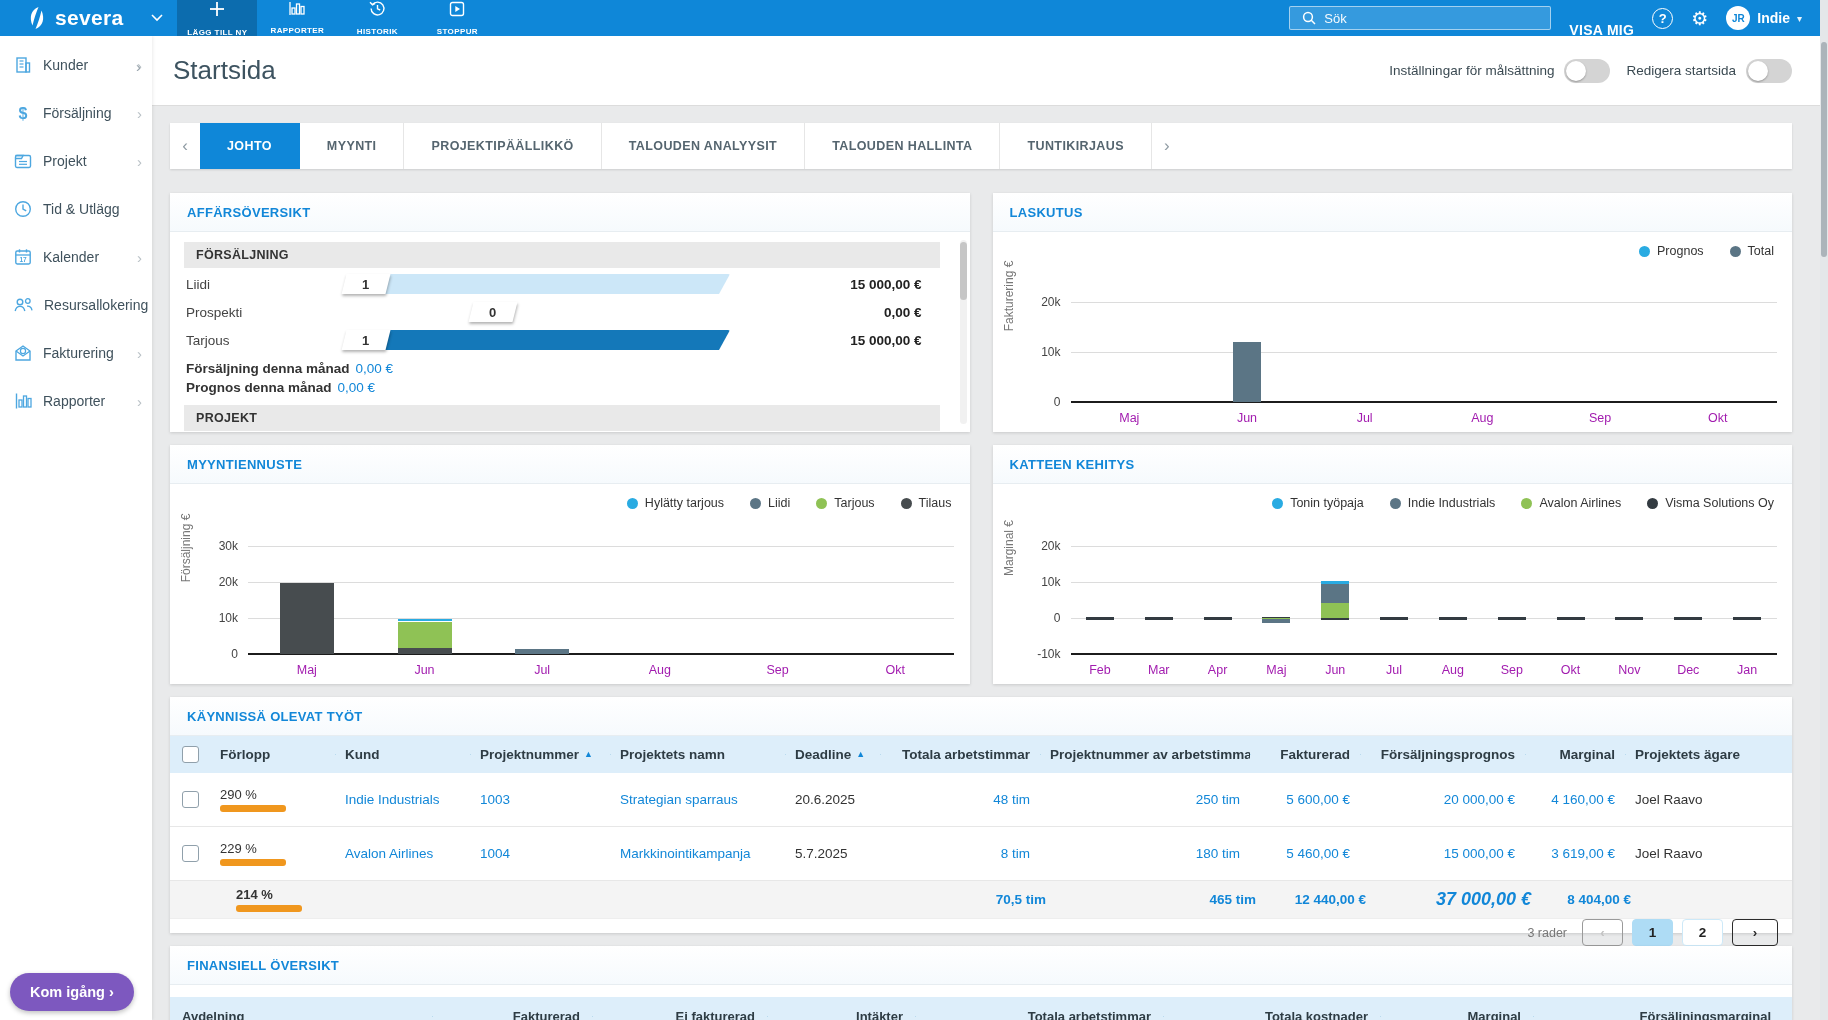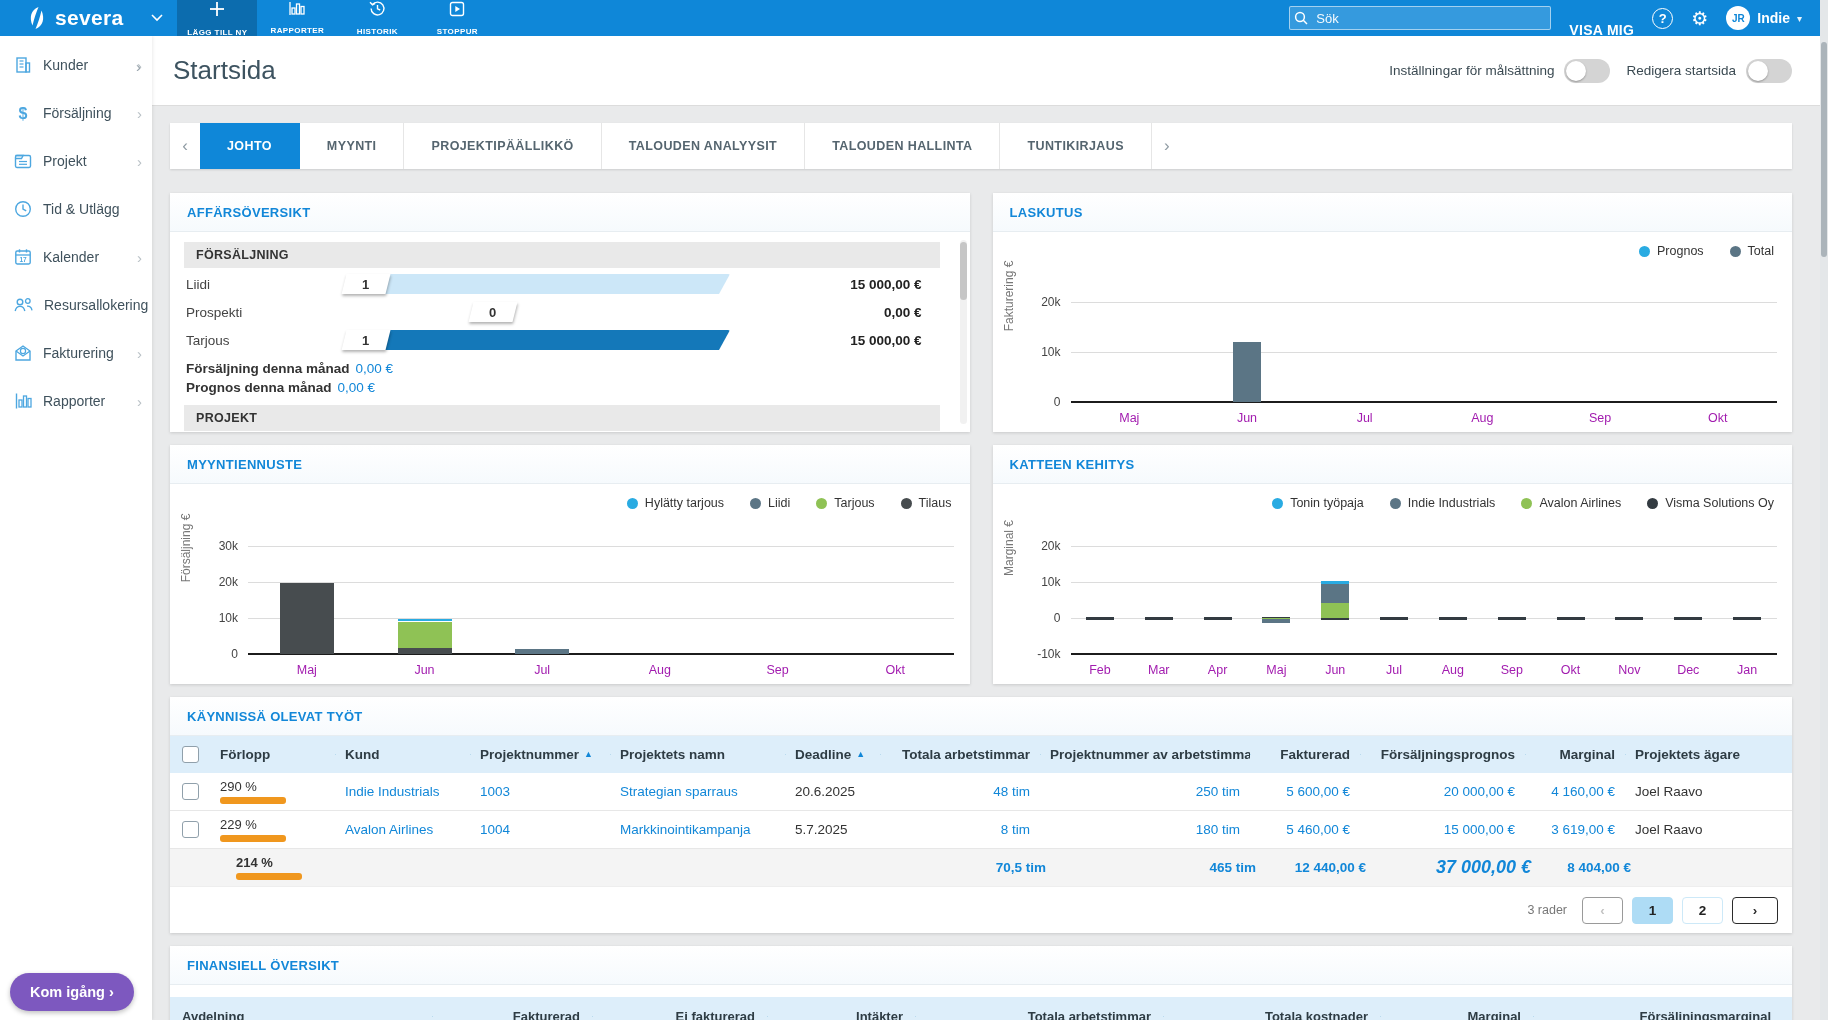--- a/index.html
+++ b/index.html
@@ -9,21 +9,21 @@
 
   
   .topbar { position:absolute; left:0; top:0; width:100%; height:36px; background:#0f87d8; display:flex; align-items:stretch; color:#fff; z-index:30; }
   .brand { display:flex; align-items:center; gap:7px; padding:0 14px 0 26px; }
   .brand-text { font-size:21px; font-weight:bold; letter-spacing:.3px; }
   .brand-caret { display:flex; align-items:center; padding:0 14px; }
   .tnav { width:80px; display:flex; flex-direction:column; align-items:center; justify-content:center; gap:10px; cursor:pointer; }
   .tnav.active { background:#0c6cae; }
   .tnav span { font-size:8px; font-weight:bold; letter-spacing:.4px; white-space:nowrap; }
   .topbar-right { margin-left:auto; display:flex; align-items:center; gap:18px; padding-right:26px; }
-  .search { display:flex; align-items:center; gap:8px; width:262px; height:24px; background:rgba(255,255,255,.16); border:1px solid rgba(255,255,255,.55); border-radius:2px; padding:0 4px; }
+  .search { display:flex; align-items:center; gap:8px; width:262px; height:24px; background:rgba(255,255,255,.16); border:1px solid rgba(255,255,255,.55); border-radius:2px; padding:0 12px; }
   .search input { flex:1; background:transparent; border:none; outline:none; color:#fff; font-size:13px; font-family:inherit; }
   .search input::placeholder { color:rgba(255,255,255,.95); }
   .visamig { font-size:14px; font-weight:bold; letter-spacing:.3px; cursor:pointer;margin-top:24px; }
   .help-icon { width:21px; height:21px; border:1.5px solid #fff; border-radius:50%; display:flex; align-items:center; justify-content:center; font-size:13px; font-weight:bold; cursor:pointer; }
   .gear-icon { font-size:19px; line-height:1; cursor:pointer; }
   .userbox { display:flex; align-items:center; gap:7px; cursor:pointer; }
   .avatar { width:24px; height:24px; background:#fff; color:#0f87d8; border-radius:50%; display:flex; align-items:center; justify-content:center; font-size:10px; font-weight:bold; }
   .username { font-size:14px; font-weight:bold; }
   .ucaret { font-size:10px; opacity:.9; }
 
@@ -93,21 +93,21 @@
   
   .tasks-panel { height:236px; }
   .ttable { width:1622px; }
   .trow { display:flex; align-items:center; }
   .thead { height:37px; background:#ddeefa; }
   .thead .cell { font-size:13.5px; font-weight:bold; color:#2e3c44; position:relative; }
   .thead .cell + .cell:before { content:""; position:absolute; left:0; top:7px; bottom:7px; width:1px; background:#b9daee; }
   .cell { padding:0 10px; overflow:hidden; white-space:nowrap; }
   .al-r { text-align:right; }
   .sort-arrow { color:#1287d8; font-size:9px; margin-left:5px; vertical-align:2px; }
-  .drow { height:38px; border-bottom:1px solid #e7e7e7; }
+  .drow { height:54px; border-bottom:1px solid #e7e7e7; }
   .blue { color:#1287d8; }
   .dark { color:#333; }
   .cbcell { flex:0 0 40px; display:flex; justify-content:center; }
   .cb { width:17px; height:17px; border:1.5px solid #90a0ab; border-radius:3px; background:#fff; cursor:pointer; }
   .pct { font-size:13px; color:#333; display:block; }
   .pbar { width:66px; height:7px; background:#f0971e; border-radius:3px; margin-top:3px; }
   .total-row { height:37px; background:#f4f4f4; font-weight:bold;padding-left:16px; }
   .total-row .blue { font-weight:bold; }
   .pagination { flex:1; display:flex; align-items:center; justify-content:flex-end; gap:9px; padding-right:14px; border-top:1px solid #eee; }
   .rows-label { font-size:12.5px; color:#777; margin-right:6px; }

